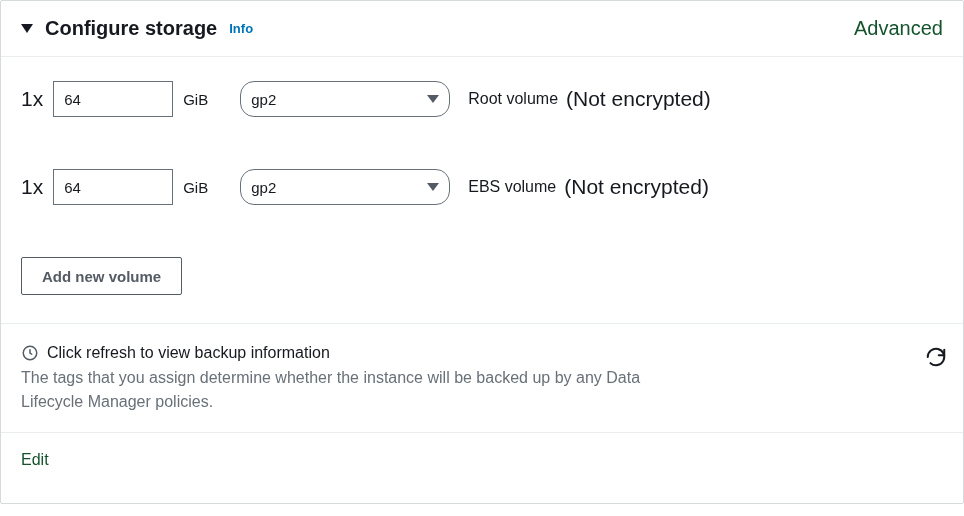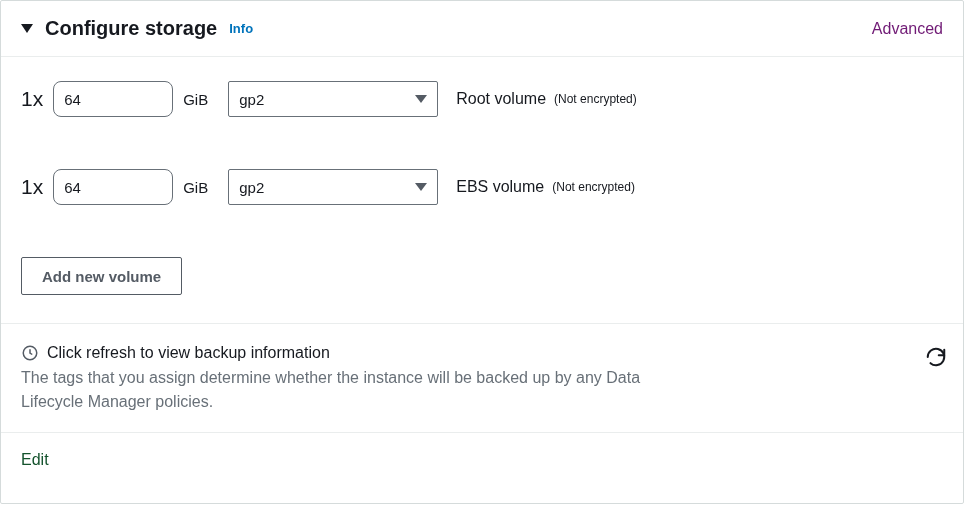--- a/index.html
+++ b/index.html
@@ -45,58 +45,58 @@
     .info-link {
       color: #0073bb;
       font-size: 13px;
       font-weight: 600;
       cursor: pointer;
     }
     .header-spacer {
       flex: 1;
     }
     .advanced-link {
-      color: #701a75;
-      font-size: 16px;
+      color: #14532d;
+      font-size: 20px;
       cursor: pointer;
       margin-left: 36px;
     }
     .panel-body {
       padding: 24px 20px 0 20px;
     }
     .volume-row {
       display: flex;
       align-items: center;
       margin-bottom: 52px;
     }
     .vol-prefix {
       font-size: 21px;
       color: #16191f;
       margin-right: 10px;
     }
     .vol-size-input {
       width: 120px;
       height: 36px;
       border: 1px solid #687078;
-      border-radius: 8px;
+      border-radius: 0;
       padding: 0 10px;
       font-size: 15px;
       color: #16191f;
     }
     .vol-unit {
       font-size: 15px;
-      margin: 0 20px 0 10px;
+      margin: 0 32px 0 10px;
       text-align: right;
     }
     .vol-type-select {
       position: relative;
       width: 210px;
       height: 36px;
       border: 1px solid #687078;
-      border-radius: 2px;
+      border-radius: 14px;
       display: flex;
       align-items: center;
       padding: 0 10px;
       cursor: pointer;
       background: #fff;
     }
     .vol-type-value {
       flex: 1;
       font-size: 15px;
       color: #16191f;
@@ -107,21 +107,21 @@
       border-left: 6px solid transparent;
       border-right: 6px solid transparent;
       border-top: 8px solid #545b64;
     }
     .vol-label {
       font-size: 16px;
       margin-left: 18px;
       color: #16191f;
     }
     .vol-enc {
-      font-size: 12px;
+      font-size: 21px;
       margin-left: 8px;
       color: #16191f;
     }
     .add-volume-btn {
       border: 1px solid #545b64;
       background: #fff;
       color: #545b64;
       font-weight: 700;
       font-size: 15px;
       height: 38px;

